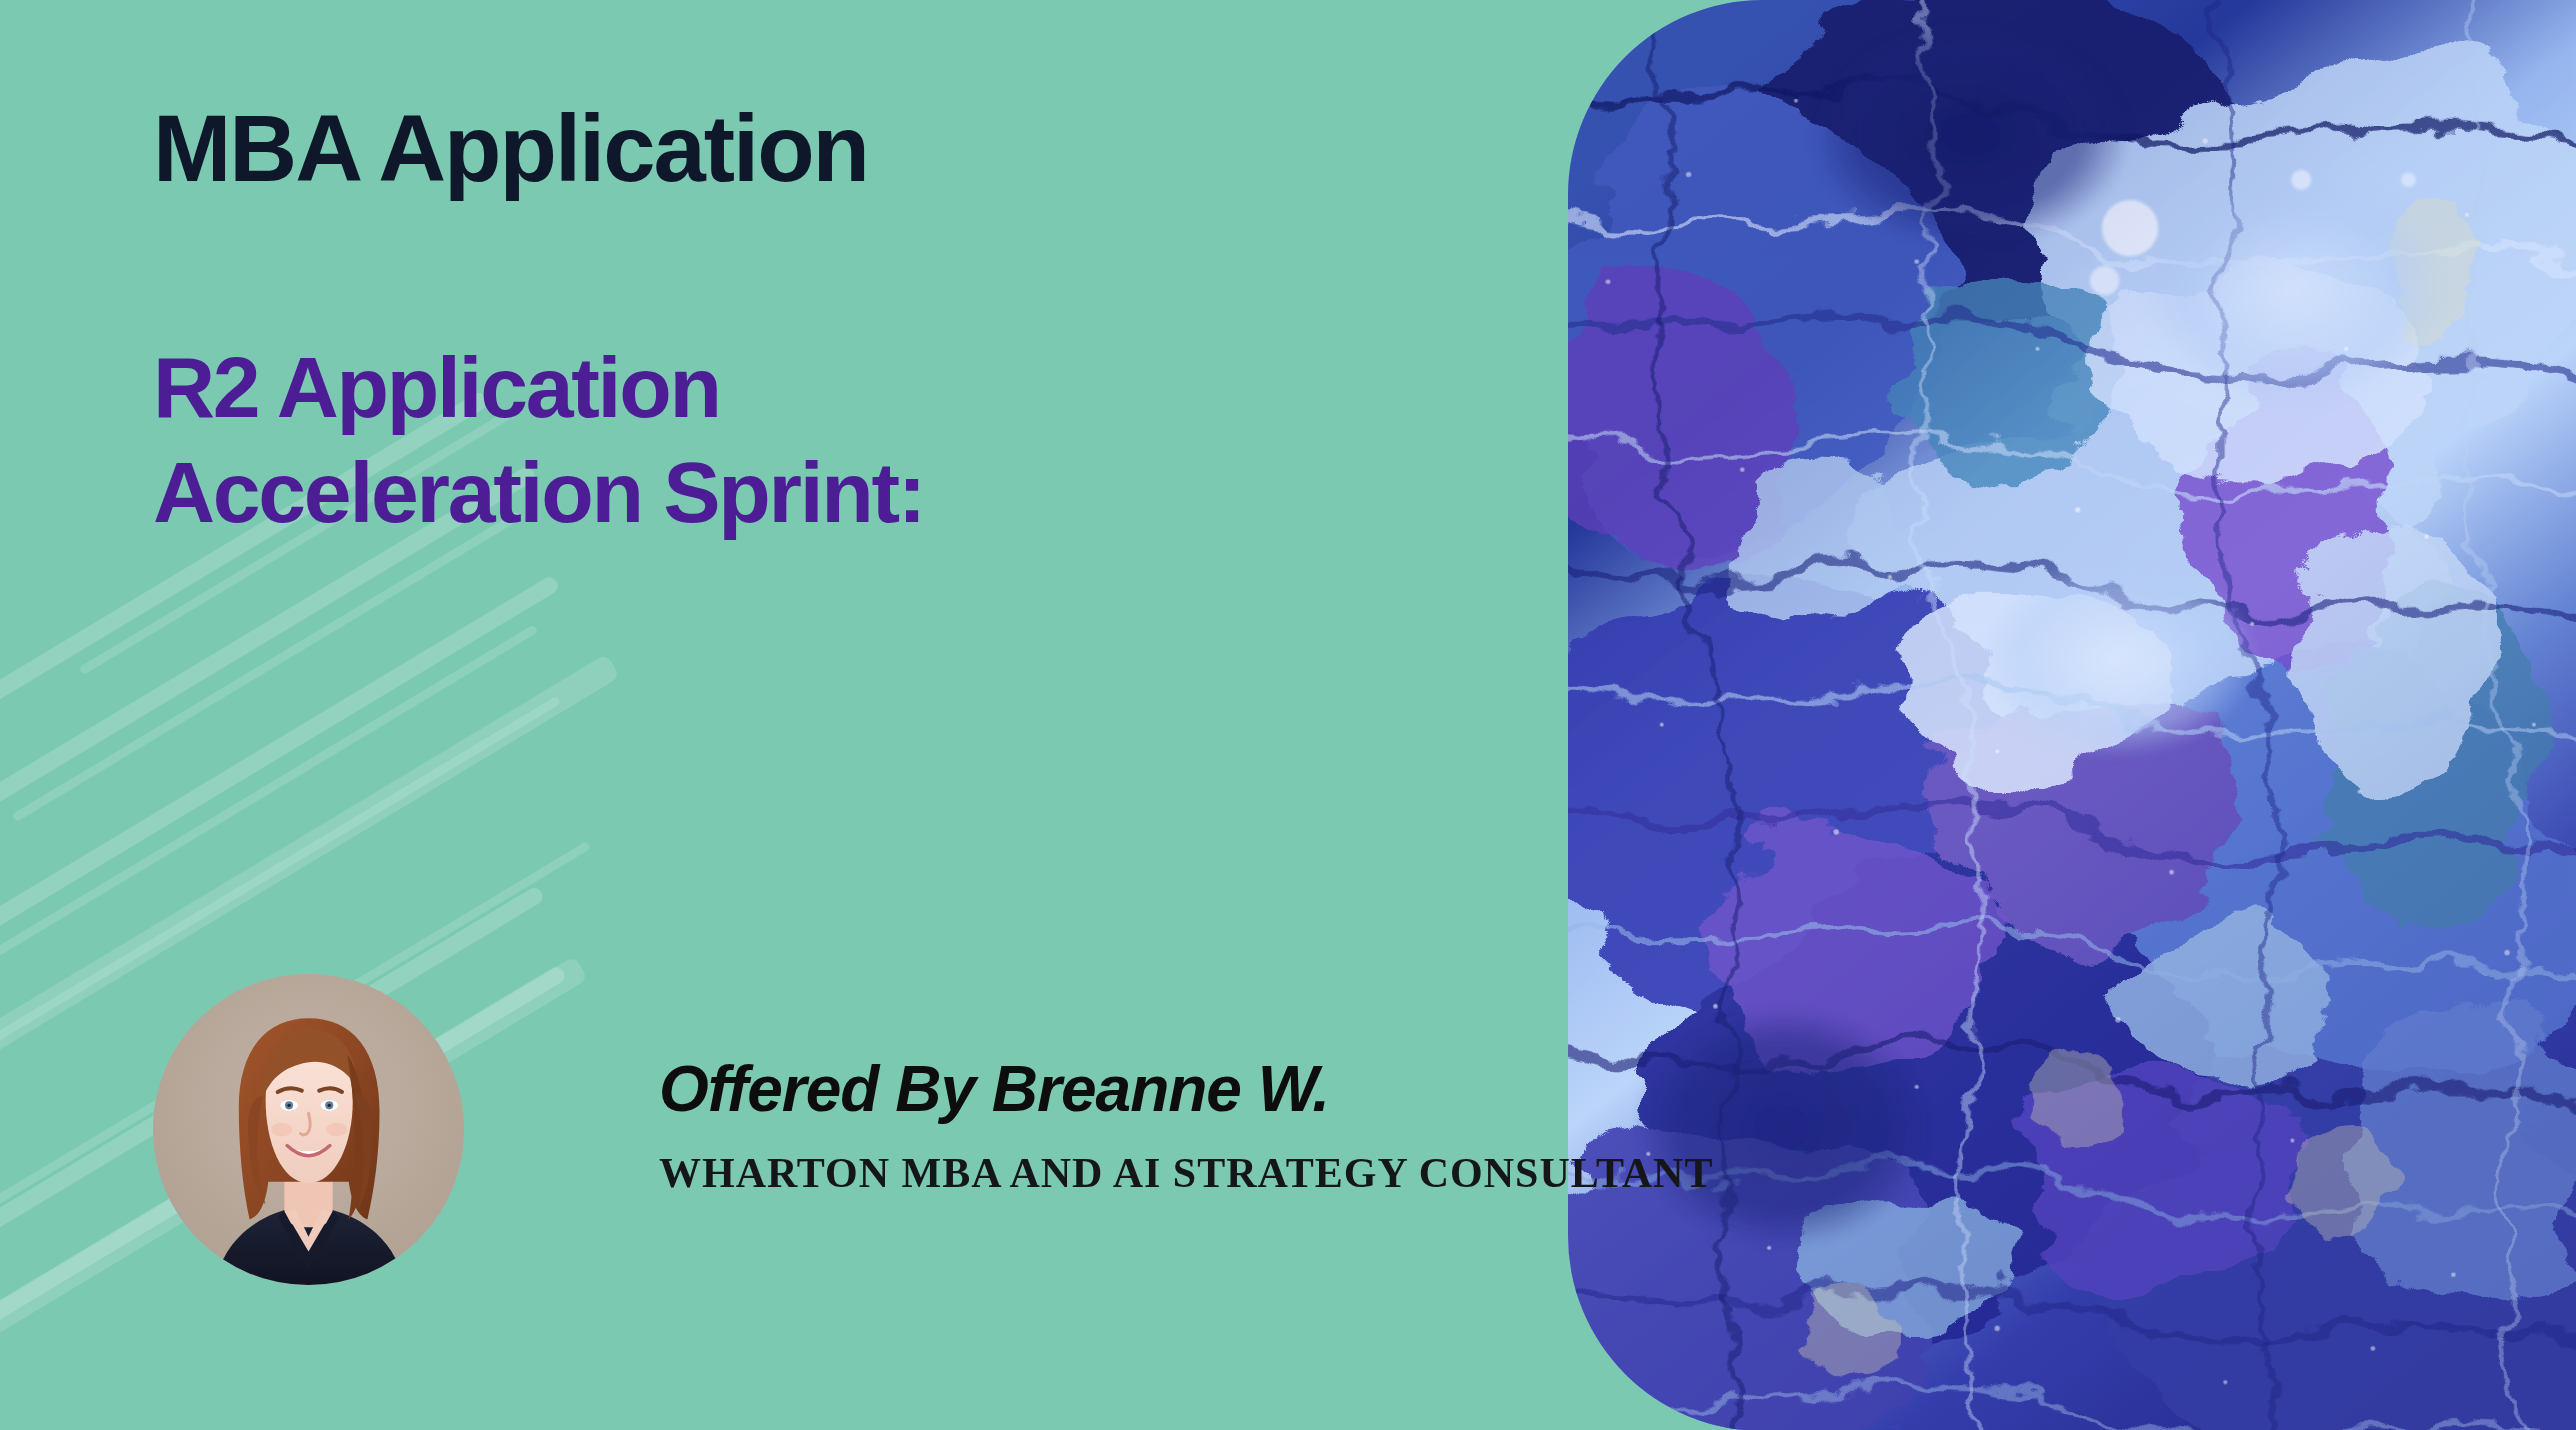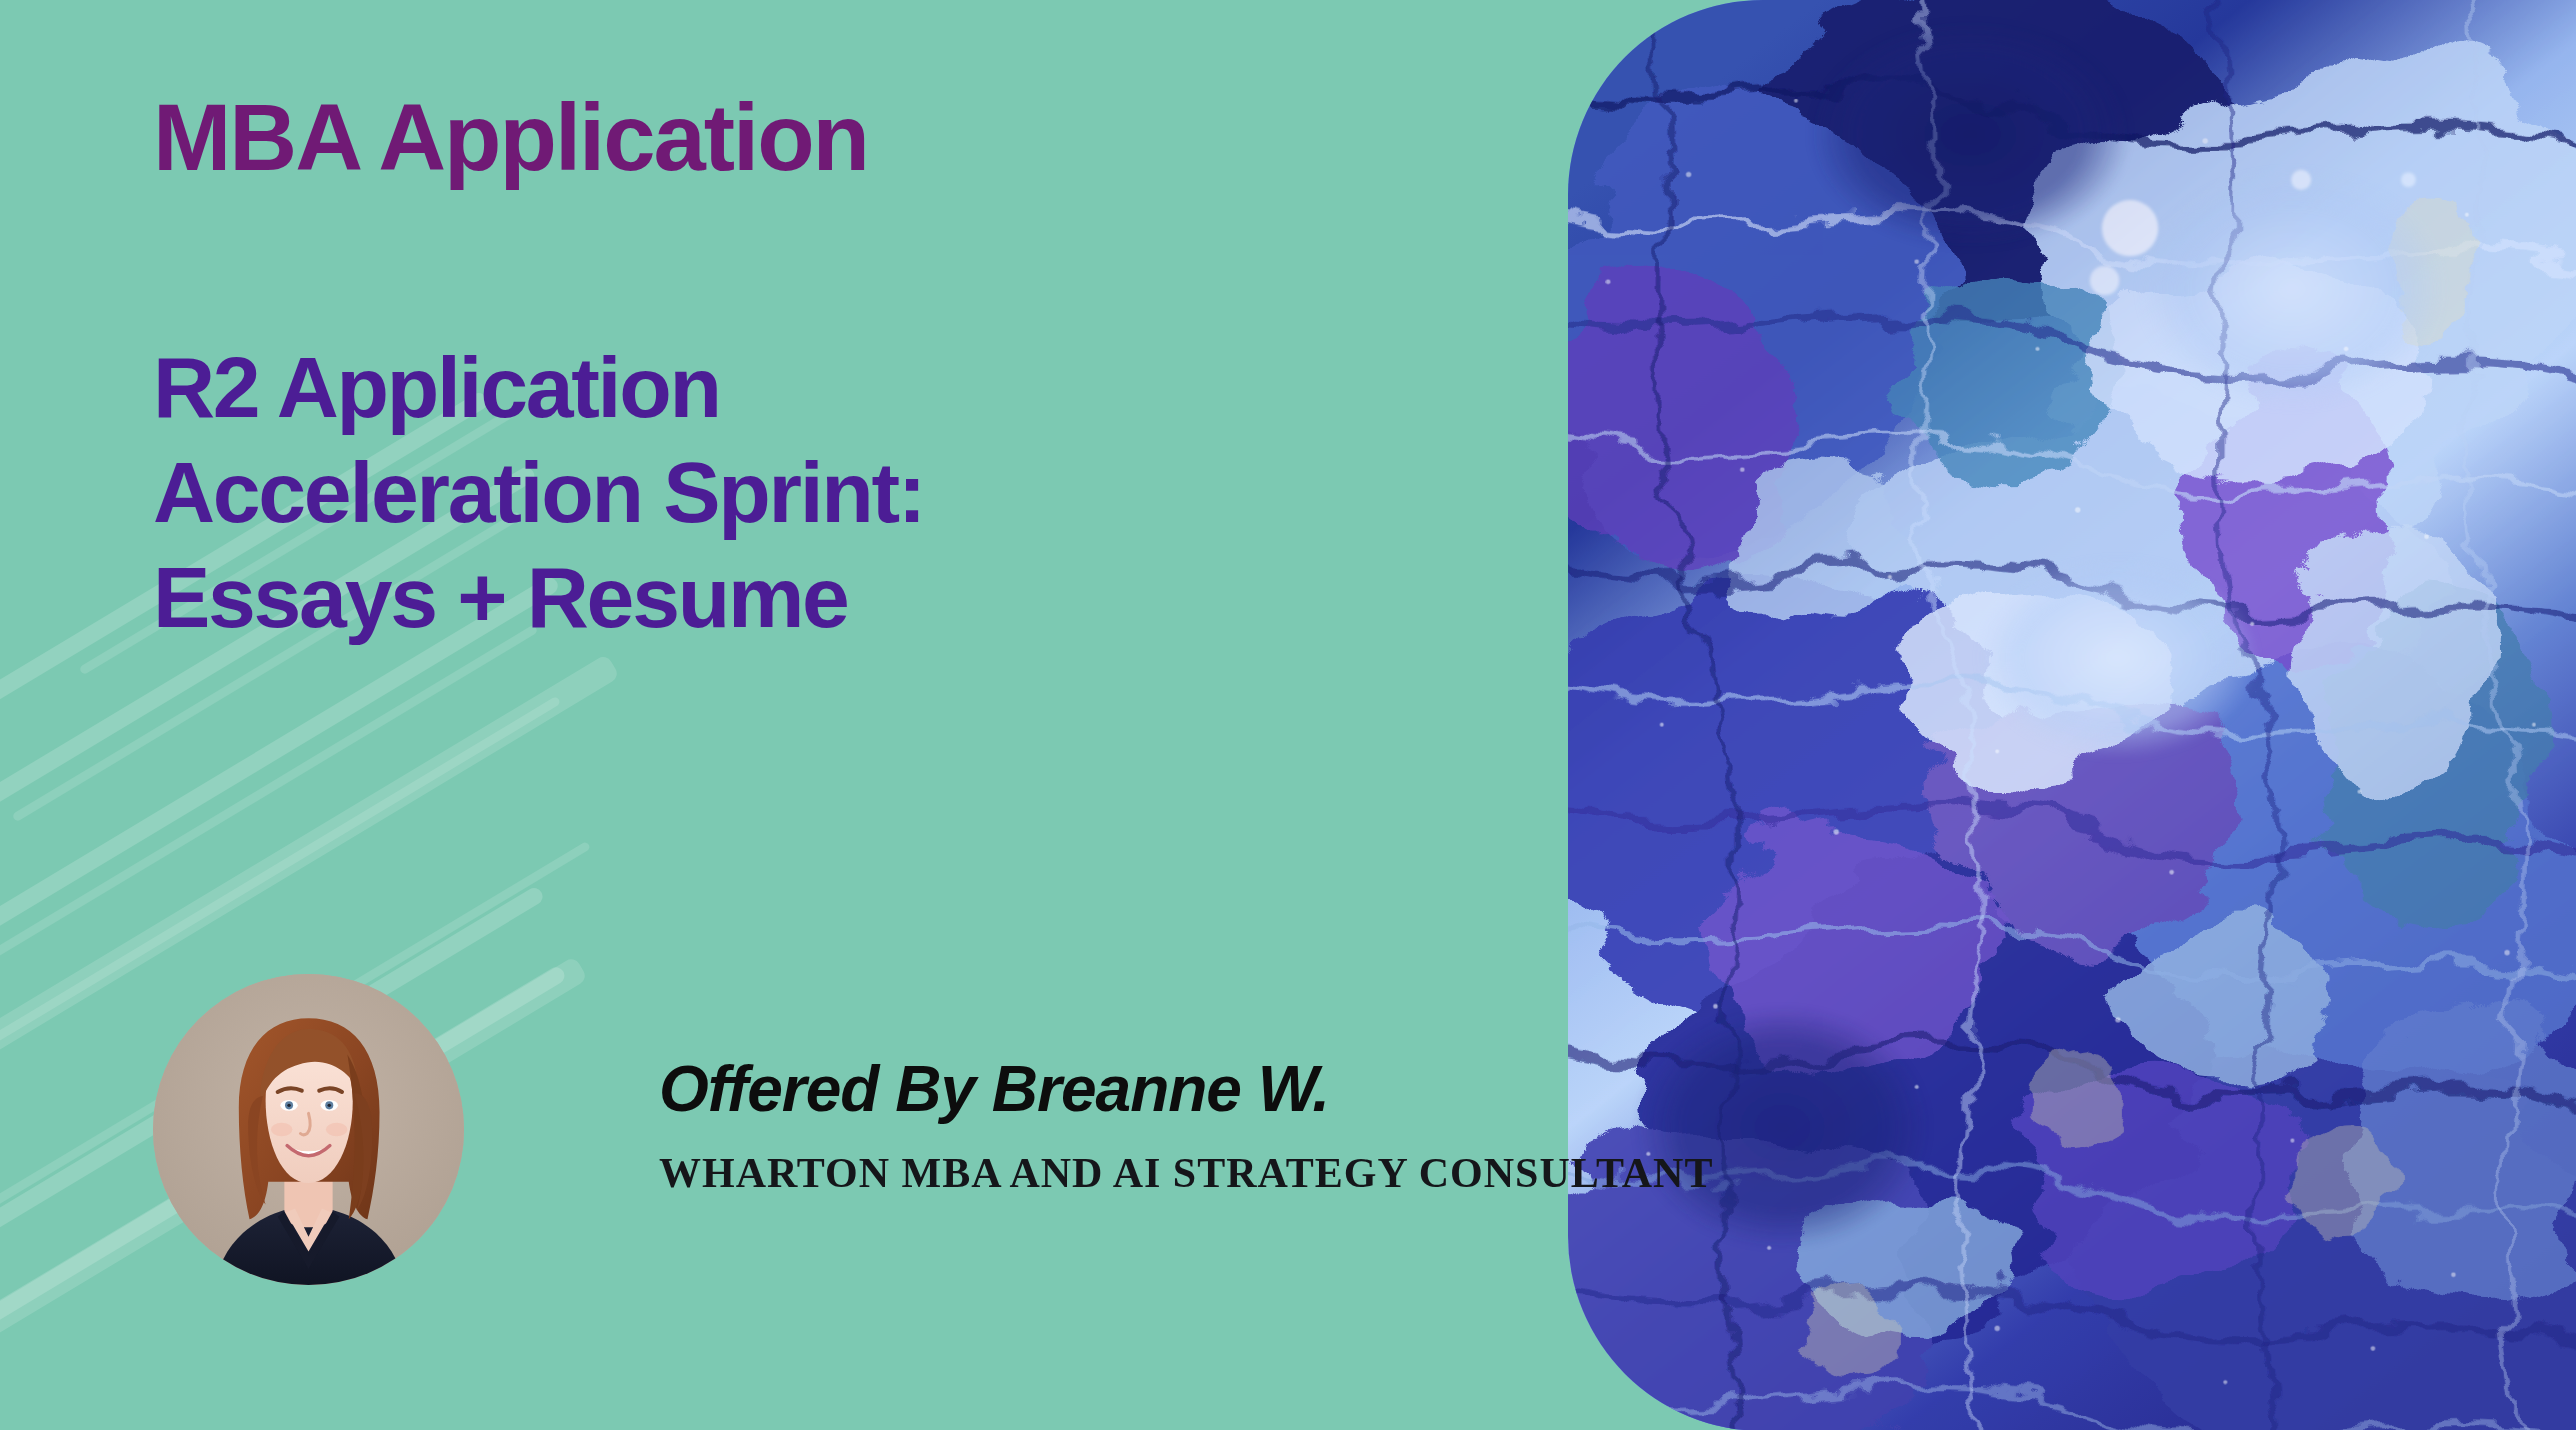--- a/index.html
+++ b/index.html
@@ -40,26 +40,26 @@
   
   .content {
     position: absolute;
     left: 153px; top: 0;
     width: 1355px; height: 1431px;
     z-index: 5;
   }
 
   .eyebrow {
     position: absolute;
-    top: 91px; left: 0;
+    top: 102px; left: 0;
     font-size: 94px;
     font-weight: 700;
     letter-spacing: -2px;
     line-height: 1.0;
-    color: #701a75;
+    color: #0f172a;
     white-space: nowrap;
   }
 
   .headline {
     position: absolute;
     top: 335px; left: 0;
     width: 1315px;
     font-size: 86px;
     font-weight: 700;
     line-height: 1.22;
@@ -144,21 +144,20 @@
     <div class="st thin" style="left:282px;   top:94px;  width:510px;"></div>
   </div>
 
   <div class="content">
 
     <div class="eyebrow">MBA Application</div>
 
     <div class="headline">
       <span class="hl-line">R2 Application</span>
       <span class="hl-line">Acceleration Sprint:</span>
-      <span class="hl-line">Essays + Resume</span>
     </div>
 
     <div class="presenter">
 
       <div class="avatar">
         <svg viewBox="0 0 464 464" preserveAspectRatio="xMidYMid slice" aria-hidden="true">
           <defs>
             <radialGradient id="bgph" cx="50%" cy="42%" r="72%">
               <stop offset="0%" stop-color="#c2b3a6"></stop>
               <stop offset="100%" stop-color="#ad9e90"></stop>

